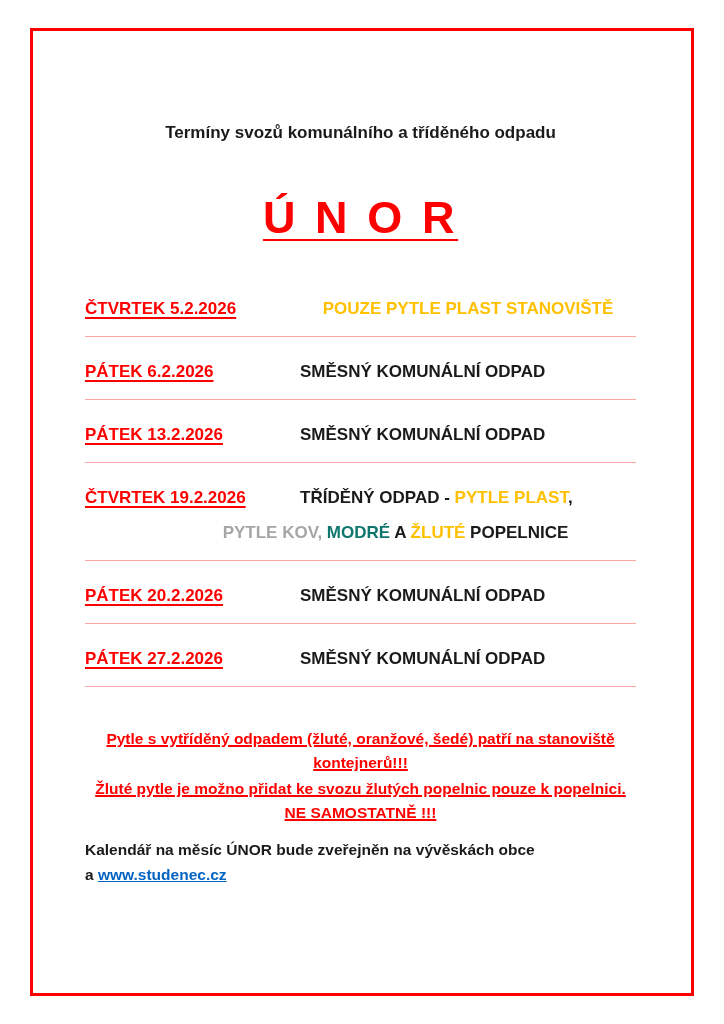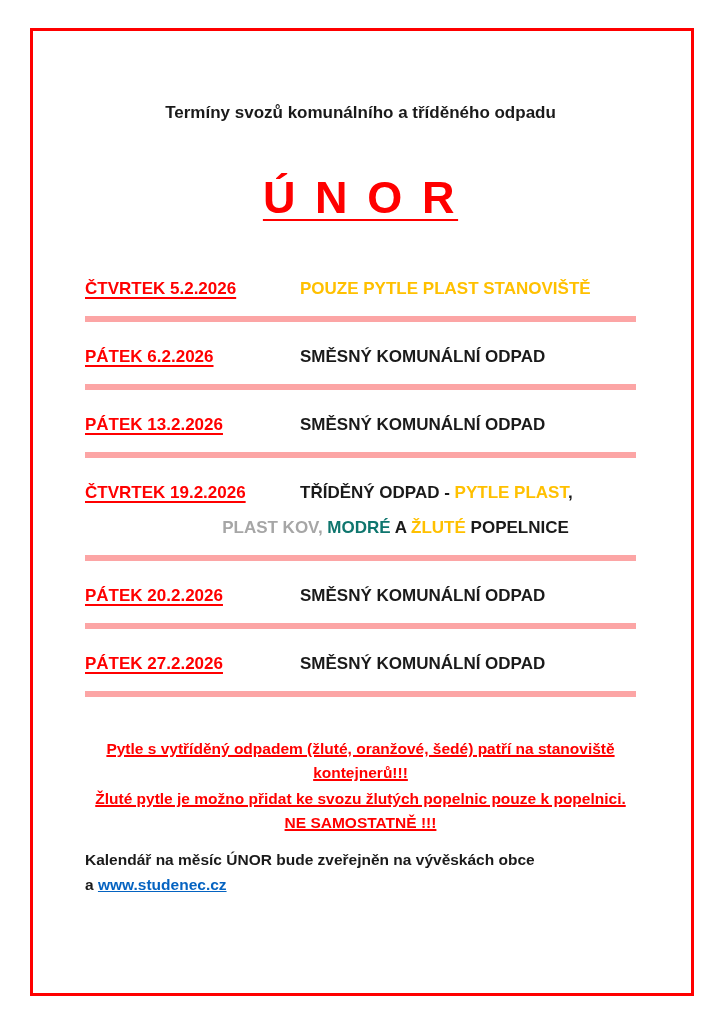--- a/index.html
+++ b/index.html
@@ -19,21 +19,21 @@
   .page-frame {
     position: absolute;
     top: 28px; left: 30px; right: 30px; bottom: 28px;
     border: 3px solid #ff0000;
     pointer-events: none;
   }
   .content {
     position: absolute;
     left: 85px;
     right: 88px;
-    top: 102px;
+    top: 122px;
   }
   .doc-title {
     text-align: center;
     font-size: 17px;
     font-weight: bold;
     line-height: 22px;
     margin-bottom: 48px;
     color: #1a1a1a;
   }
   .month-title {
@@ -44,21 +44,21 @@
     letter-spacing: 0.08em;
     text-decoration: underline;
     text-decoration-thickness: 2px;
     text-underline-offset: 6px;
     margin-bottom: 54px;
   }
   .row {
     display: flex;
     align-items: flex-start;
     padding-bottom: 17px;
-    border-bottom: 6px solid #fca5a5;
+    border-bottom: 1px solid #fca5a5;
     margin-bottom: 24px;
     font-size: 17px;
     font-weight: bold;
     line-height: 21px;
   }
   .row-multi {
     display: block;
   }
   .row-top {
     display: flex;
@@ -71,21 +71,21 @@
     text-decoration-thickness: 2px;
     text-underline-offset: 3px;
     white-space: nowrap;
   }
   .desc { flex: 1; }
   .line2 {
     text-align: center;
     padding-left: 70px;
     margin-top: 14px;
   }
-  .c-yellow { color: #ffc000; }
+  .c-yellow { color: #ffc000; text-align: center; }
   .c-gray   { color: #a6a6a6; }
   .c-blue   { color: #0f766e; }
   .c-black  { color: #1a1a1a; }
   .notes {
     margin-top: 40px;
     text-align: center;
     font-size: 15.5px;
     font-weight: bold;
     line-height: 24px;
   }
@@ -136,21 +136,21 @@
     <div class="row">
       <span class="date">PÁTEK 13.2.2026</span>
       <span class="desc c-black">SMĚSNÝ KOMUNÁLNÍ ODPAD</span>
     </div>
 
     <div class="row row-multi">
       <div class="row-top">
         <span class="date">ČTVRTEK 19.2.2026</span>
         <span class="desc"><span class="c-black">TŘÍDĚNÝ ODPAD - </span><span class="c-yellow">PYTLE PLAST</span><span class="c-black">,</span></span>
       </div>
-      <div class="line2"><span class="c-gray">PLAST KOV, </span><span class="c-blue">MODRÉ</span><span class="c-black"> A </span><span class="c-yellow">ŽLUTÉ</span><span class="c-black"> POPELNICE</span></div>
+      <div class="line2"><span class="c-gray">PYTLE KOV, </span><span class="c-blue">MODRÉ</span><span class="c-black"> A </span><span class="c-yellow">ŽLUTÉ</span><span class="c-black"> POPELNICE</span></div>
     </div>
 
     <div class="row">
       <span class="date">PÁTEK 20.2.2026</span>
       <span class="desc c-black">SMĚSNÝ KOMUNÁLNÍ ODPAD</span>
     </div>
 
     <div class="row">
       <span class="date">PÁTEK 27.2.2026</span>
       <span class="desc c-black">SMĚSNÝ KOMUNÁLNÍ ODPAD</span>

